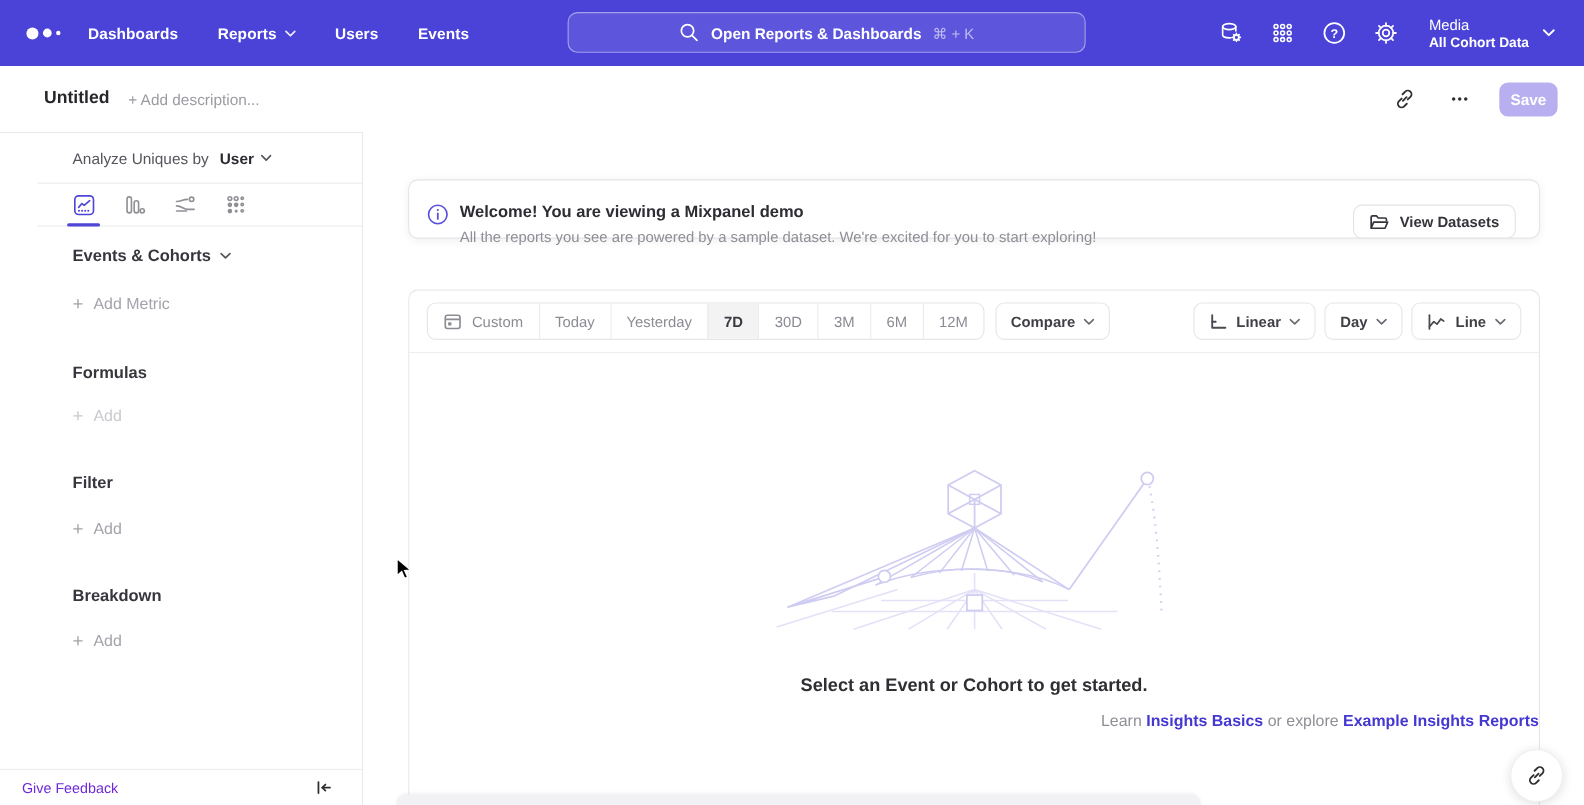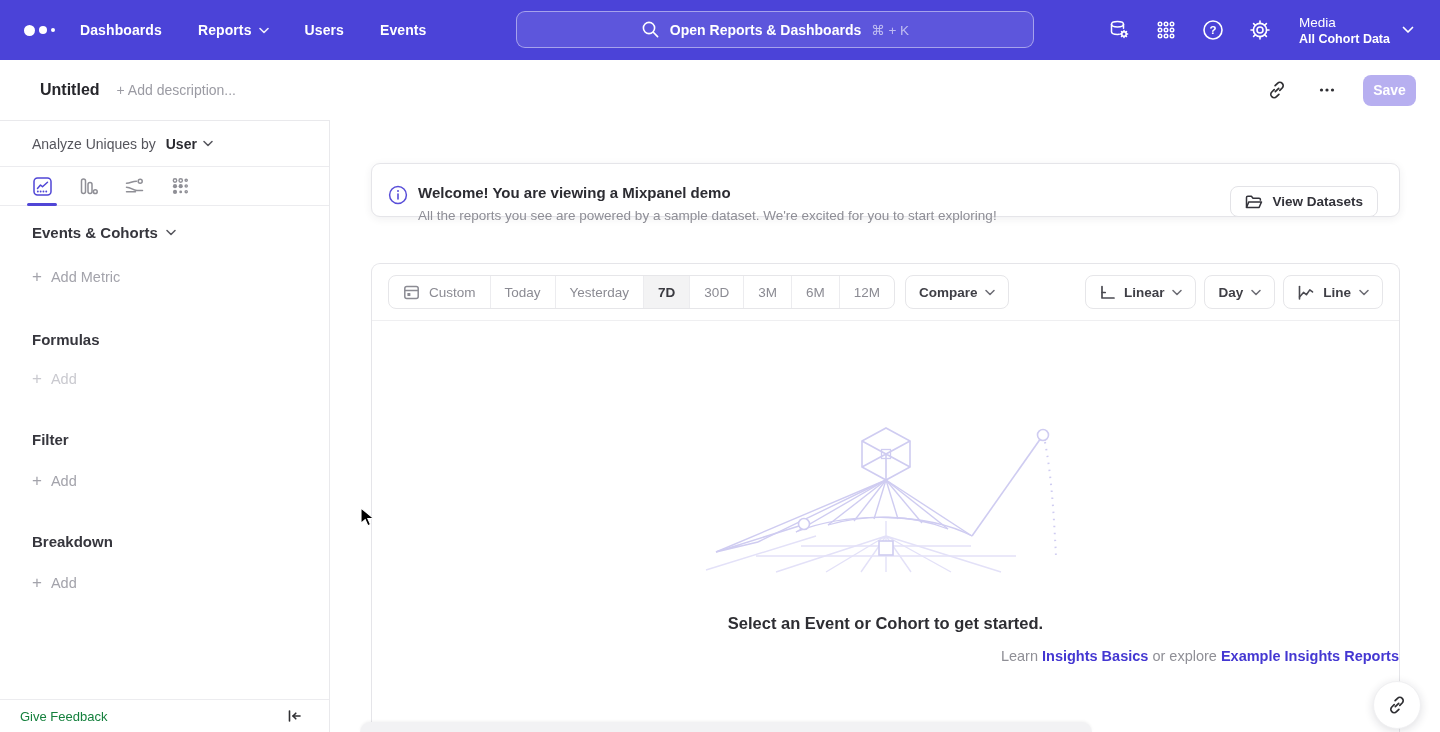--- a/index.html
+++ b/index.html
@@ -10,21 +10,21 @@
   .topnav { position:relative; height:60px; background:#4b43d8; display:flex; align-items:center; }
   .logo { display:flex; align-items:center; gap:4px; margin-left:24px; width:40px; }
   .logo i { display:block; border-radius:50%; background:#fff; }
   .logo i:nth-child(1){ width:11px; height:11px; }
   .logo i:nth-child(2){ width:8px;  height:8px;  }
   .logo i:nth-child(3){ width:4px;  height:4px;  }
   .nav-items { display:flex; align-items:center; margin-left:16px; }
   .nav-item { color:#fff; font-size:14px; font-weight:700; padding:8px 0; margin-right:36px;
               display:flex; align-items:center; gap:7px; cursor:pointer; letter-spacing:.1px; }
   .nav-item svg { opacity:.9; }
-  .searchbar { position:absolute; left:516px; top:11px; width:518px; height:37px;
+  .searchbar { position:absolute; left:516px; top:11px; width:471px; height:37px;
                background:rgba(255,255,255,.10); border:1px solid rgba(255,255,255,.45);
                border-radius:9px; display:flex; align-items:center; justify-content:center;
                gap:10px; color:#fff; cursor:text; }
   .searchbar .q-label { font-size:14px; font-weight:700; }
   .searchbar .q-short { font-size:13.5px; color:rgba(255,255,255,.6); font-weight:400; }
   .nav-right { position:absolute; right:26px; top:0; height:60px; display:flex; align-items:center; gap:23px; }
   .nav-icon { width:24px; height:24px; display:flex; align-items:center; justify-content:center; cursor:pointer; }
   .project { display:flex; align-items:center; gap:12px; margin-left:4px; cursor:pointer; }
   .project .p-name { color:#fff; font-size:13.5px; font-weight:400; line-height:17px; }
   .project .p-sub  { color:#fff; font-size:12.5px; font-weight:700; line-height:16px; }
@@ -35,42 +35,42 @@
   .r-desc  { margin-left:17px; font-size:14px; color:#9b9ba3; cursor:text; }
   .r-actions { position:absolute; right:24px; display:flex; align-items:center; gap:22px; }
   .icon-btn { width:28px; height:28px; display:flex; align-items:center; justify-content:center;
               cursor:pointer; border-radius:6px; }
   .save-btn { width:53px; height:31px; background:#b7aff0; border:none; border-radius:8px;
               color:#fff; font-size:14px; font-weight:700; font-family:inherit; cursor:pointer; }
 
   
   .app { display:flex; height:612px; }
   .sidebar { width:330px; flex:0 0 330px; border-top:1px solid #e9e9ec; border-right:1px solid #e9e9ec;
-             position:relative; background:#fff; }
+             position:relative; background:#fff;padding-left:34px; }
   .main { flex:1; position:relative; background:#fff; }
 
   
   .an-row { height:46px; display:flex; align-items:center; padding-left:32px; gap:6px;
             border-bottom:1px solid #ececef; font-size:14px; color:#55555c; }
   .an-val { font-weight:700; color:#2b2b31; margin-left:4px; display:flex; align-items:center; gap:6px; cursor:pointer; }
   .tabs-row { height:39px; display:flex; align-items:center; padding-left:27px; gap:16px;
               border-bottom:1px solid #ececef; }
   .viz-tab { width:30px; height:38px; position:relative; display:flex; align-items:center;
              justify-content:center; cursor:pointer; }
   .viz-tab.sel::after { content:""; position:absolute; left:0; bottom:-1px; width:30px; height:3px;
                         background:#5046d6; border-radius:2px; }
   .sb-section-title { margin:0 0 0 32px; font-size:15px; font-weight:700; color:#36363d;
                       display:flex; align-items:center; gap:8px; }
   .sb-add { margin-left:32px; display:flex; align-items:center; gap:9px; font-size:14.5px;
             color:#a3a3ab; cursor:pointer; }
   .sb-add .plus { font-size:17px; line-height:1; }
   .sb-add.dim { color:#c9c9cf; }
   .sb-footer { position:absolute; bottom:0; left:0; right:0; height:33px; border-top:1px solid #ececef;
                display:flex; align-items:center; }
-  .feedback { margin-left:20px; font-size:13px; color:#15803d; cursor:pointer; }
+  .feedback { margin-left:20px; font-size:13px; color:#6d28d9; cursor:pointer; }
   .collapse { position:absolute; right:27px; cursor:pointer; display:flex; }
 
   
   .banner { position:absolute; left:41px; top:43px; width:1029px; height:54px; background:#fff;
             border:1px solid #e5e5e9; border-radius:9px; box-shadow:0 2px 8px rgba(40,40,60,.07); }
   .banner-info { position:absolute; left:16px; top:21px; }
   .banner-title { position:absolute; left:46px; top:20px; font-size:15px; font-weight:700; color:#2c2c32; }
   .banner-body  { position:absolute; left:46px; top:44px; font-size:13.5px; color:#8e8e96; }
   .datasets-btn { position:absolute; right:21px; top:22px; height:31px; padding:0 14px; background:#fff;
                   border:1px solid #e3e3e7; border-radius:8px; display:flex; align-items:center; gap:9px;

